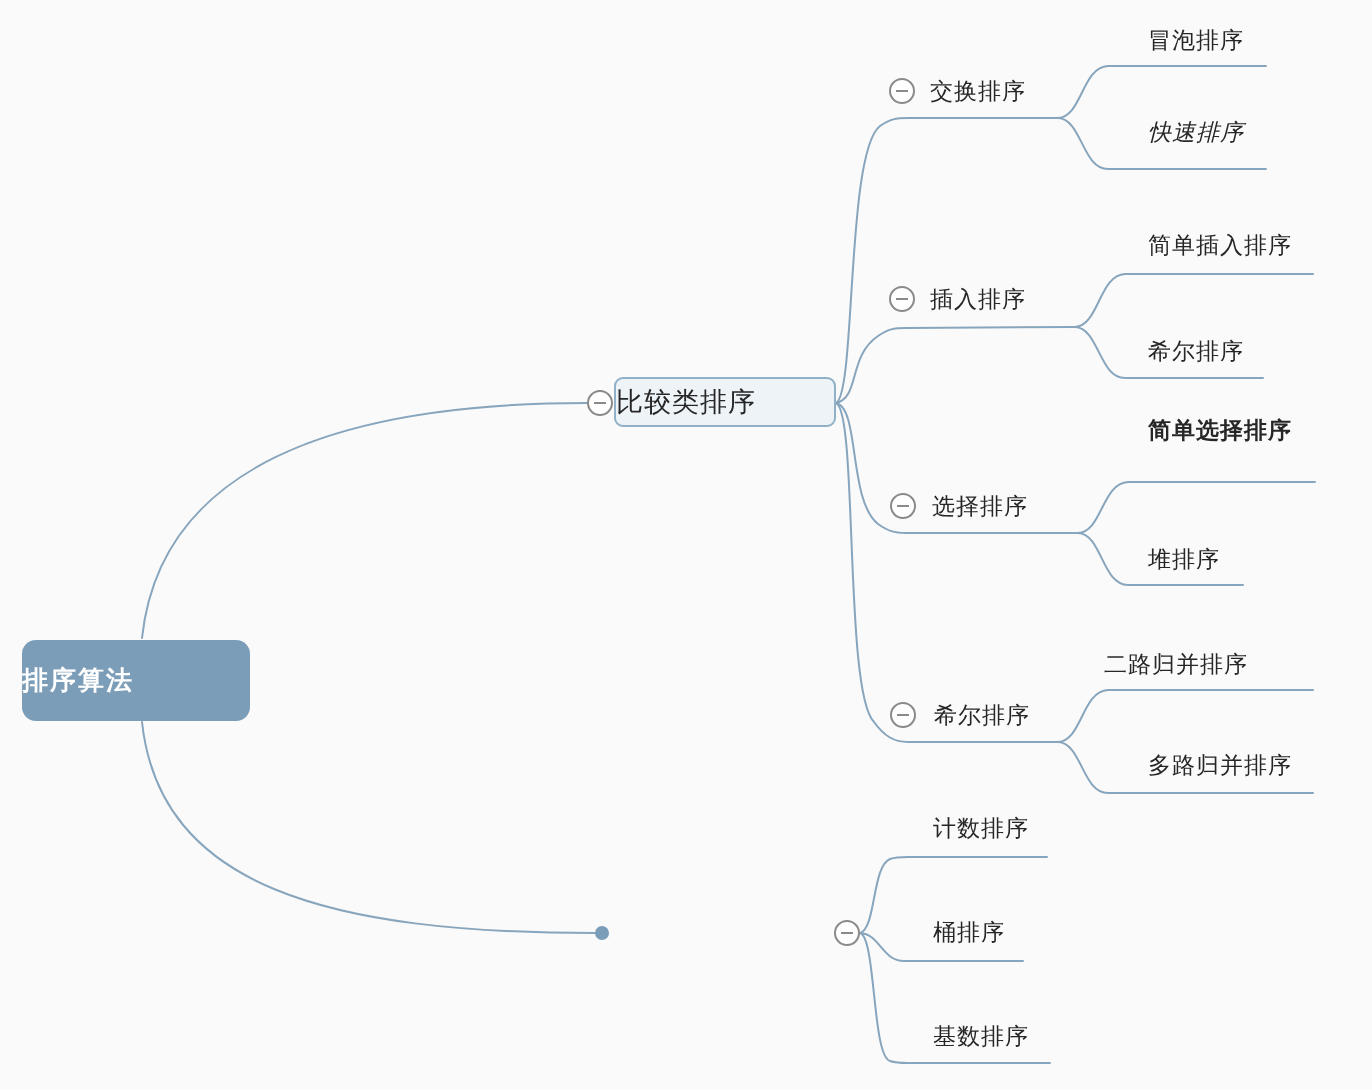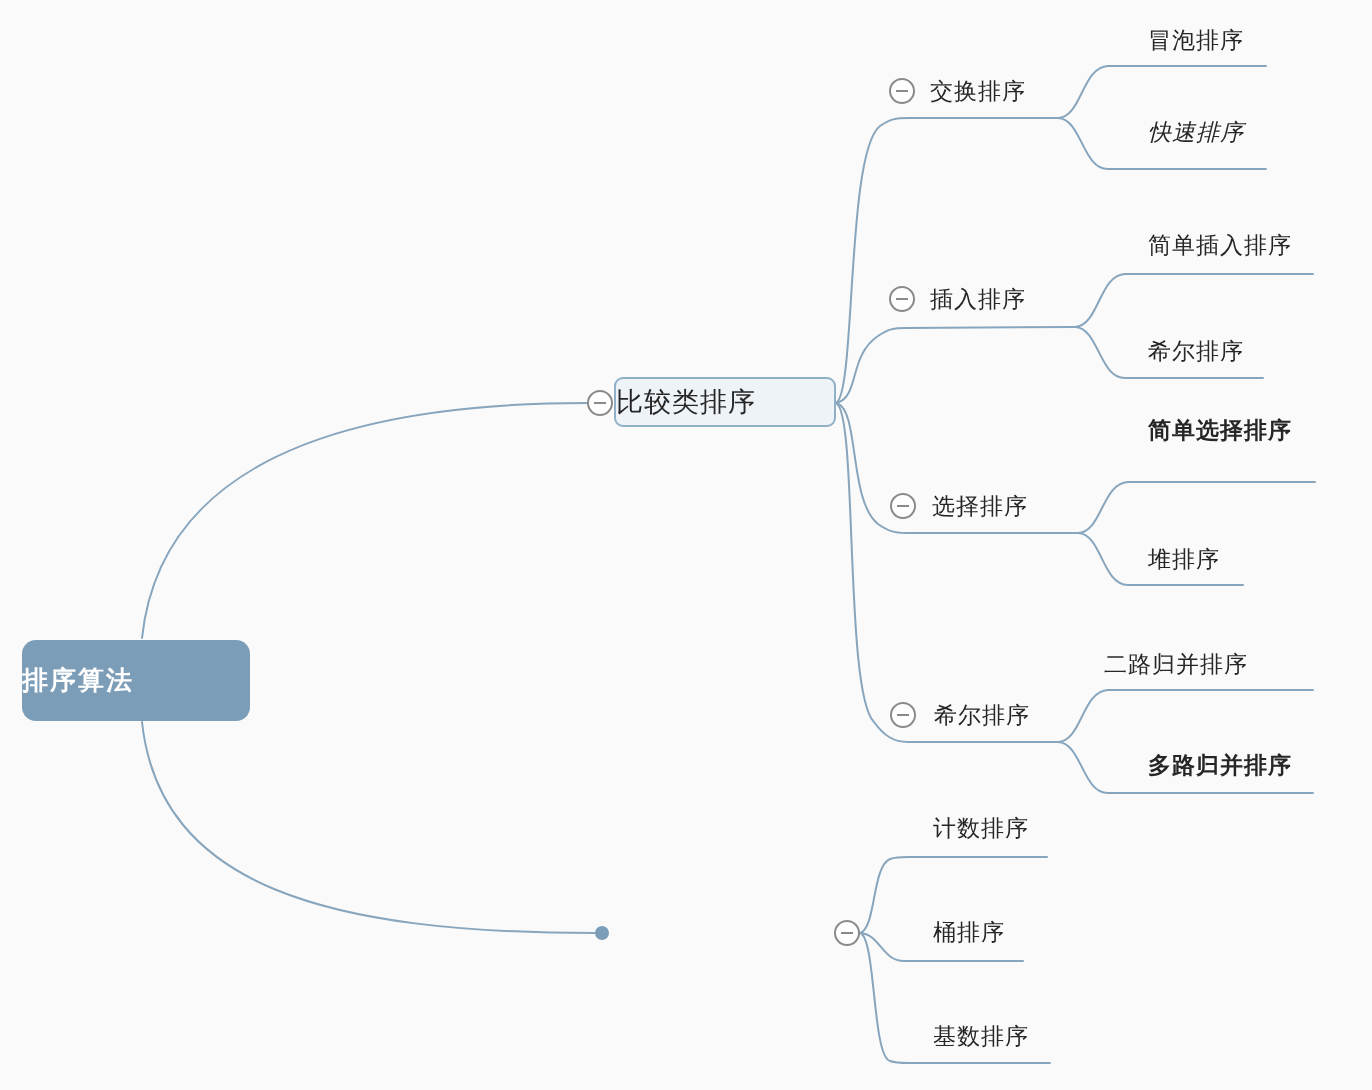--- a/index.html
+++ b/index.html
@@ -145,19 +145,19 @@
   <div class="label lvl2" style="left:932px; top:506px;">选择排序</div>
   <div class="label lvl2" style="left:934px; top:715px;">希尔排序</div>
 
   <div class="label leaf" style="left:1148px; top:40px;">冒泡排序</div>
   <div class="label leaf" style="left:1148px; top:132px;font-style:italic;">快速排序</div>
   <div class="label leaf" style="left:1148px; top:245px;">简单插入排序</div>
   <div class="label leaf" style="left:1148px; top:351px;">希尔排序</div>
   <div class="label leaf" style="left:1148px; top:430px;font-weight:bold;">简单选择排序</div>
   <div class="label leaf" style="left:1148px; top:559px;">堆排序</div>
   <div class="label leaf" style="left:1104px; top:664px;text-align:right;">二路归并排序</div>
-  <div class="label leaf" style="left:1148px; top:765px;font-weight:bold;">多路归并排序</div>
+  <div class="label leaf" style="left:1148px; top:765px;">多路归并排序</div>
 
   <div class="label leaf" style="left:933px; top:828px;">计数排序</div>
   <div class="label leaf" style="left:933px; top:932px;">桶排序</div>
   <div class="label leaf" style="left:933px; top:1036px;">基数排序</div>
 
 </div>
 
 </body></html>

